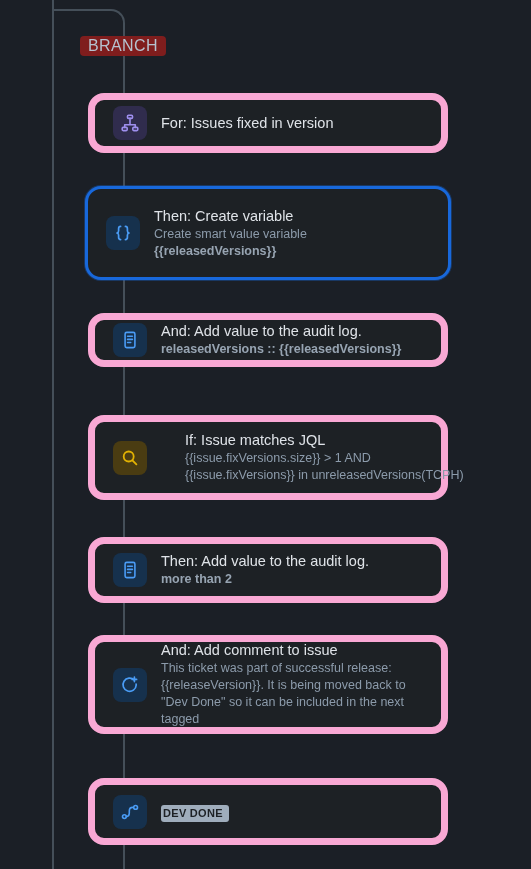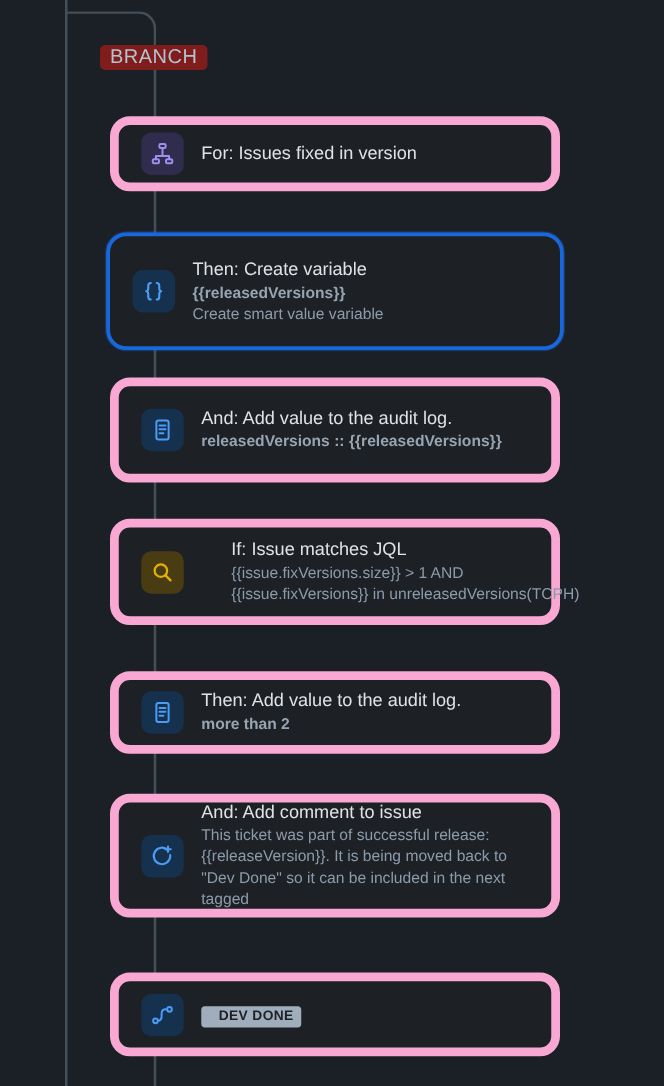--- a/index.html
+++ b/index.html
@@ -115,21 +115,21 @@
   .card-sub.wrap { white-space: normal; }
 
   .status-lozenge {
     display: inline-block;
     margin-top: 3px;
     background: #9fadbc;
     color: #1d2125;
     font-size: 11px;
     font-weight: bold;
     letter-spacing: 0.3px;
-    padding: 2px 6px 3px 14px;
+    padding: 2px 6px 3px 2px;
     border-radius: 3px;
     line-height: 12px;
   }
 
   svg { display: block; }
 </style>
 </head>
 <body>
 
 <div id="canvas">
@@ -156,25 +156,25 @@
       </div>
       <div class="card selected" style="top: 186px; height: 94px;">
         <span class="icon-tile tile-blue">
           <svg width="20" height="20" viewBox="0 0 20 20" fill="none" stroke="#4a9cf5" stroke-width="1.7" stroke-linecap="round" stroke-linejoin="round">
         <path d="M7.6 3.4C5.9 3.4 5.6 4.2 5.6 5.7v2.1c0 1.2-.6 2-1.6 2.2 1 .2 1.6 1 1.6 2.2v2.1c0 1.5.3 2.3 2 2.3"></path>
         <path d="M12.4 3.4c1.7 0 2 .8 2 2.3v2.1c0 1.2.6 2 1.6 2.2-1 .2-1.6 1-1.6 2.2v2.1c0 1.5-.3 2.3-2 2.3"></path>
       </svg>
         </span>
         <div class="card-text">
           <div class="card-title">Then: Create variable</div>
+          <div class="card-sub">Create smart value variable</div>
           <div class="card-sub bold">{{releasedVersions}}</div>
-          <div class="card-sub">Create smart value variable</div>
-        </div>
-      </div>
-      <div class="card" style="top: 302px; height: 84px;">
+        </div>
+      </div>
+      <div class="card" style="top: 313px; height: 54px;">
         <span class="icon-tile tile-blue">
           <svg width="20" height="20" viewBox="0 0 20 20" fill="none" stroke="#4a9cf5" stroke-width="1.6" stroke-linecap="round" stroke-linejoin="round">
         <rect x="5.1" y="2.4" width="9.8" height="15.2" rx="1.6"></rect>
         <path d="M7.6 6.3h4.8M7.6 9.4h4.8M7.6 12.5h3.1"></path>
       </svg>
         </span>
         <div class="card-text">
           <div class="card-title">And: Add value to the audit log.</div>
           <div class="card-sub bold">releasedVersions :: {{releasedVersions}}</div>
         </div>

